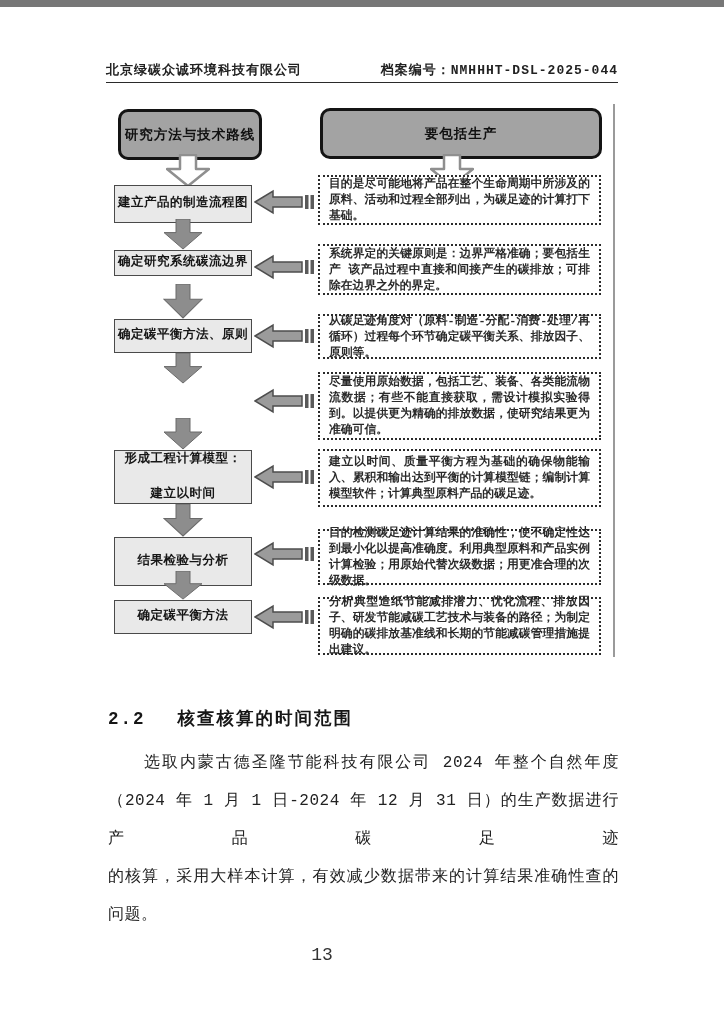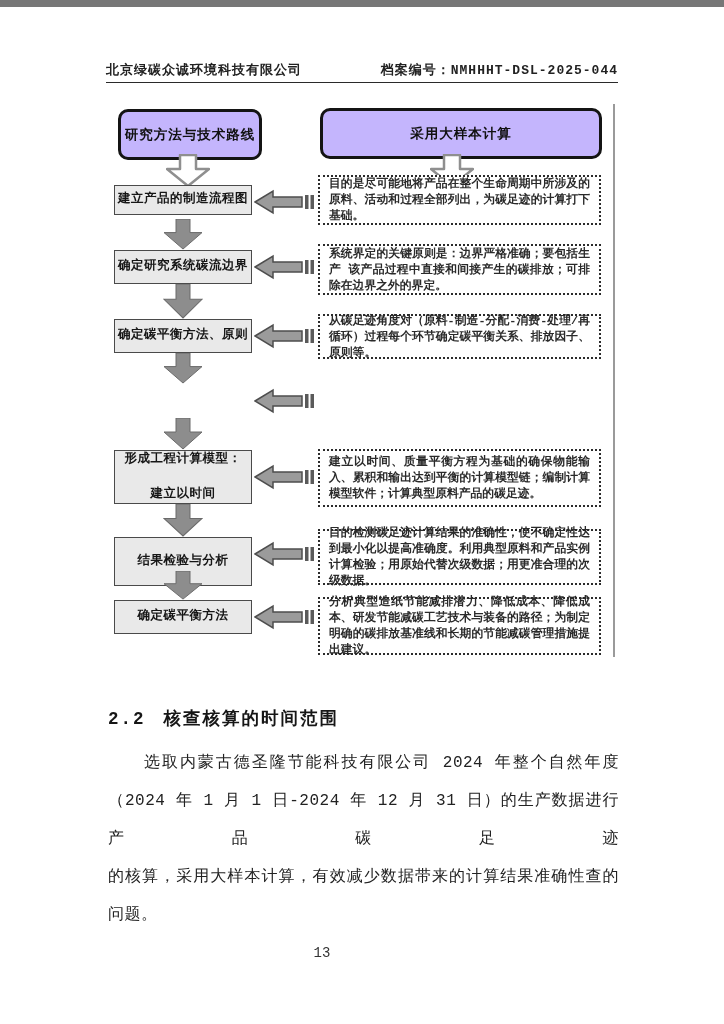--- a/index.html
+++ b/index.html
@@ -17,21 +17,21 @@
   .doc-header{
     position:absolute;left:106px;top:48px;width:512px;height:24px;
     display:flex;justify-content:space-between;align-items:flex-end;
     border-bottom:1.6px solid #2a2a2a;
     font-size:13px;font-weight:700;color:#222;
     padding-bottom:3px;letter-spacing:1px;
   }
   
   .figure{position:absolute;left:0;top:95px;width:724px;height:560px;}
   .hdr-box{
-    position:absolute;background:#c4b5fd;border:3px solid #141414;border-radius:10px;
+    position:absolute;background:#a3a3a3;border:3px solid #141414;border-radius:10px;
     display:flex;align-items:center;justify-content:center;
     font-size:13.5px;font-weight:700;letter-spacing:1px;color:#111;
   }
   .step-box{
     position:absolute;left:114px;width:138px;
     background:#e9e9e9;border:1.6px solid #4a4a4a;
     display:flex;flex-direction:column;align-items:center;justify-content:center;
     font-size:12.5px;font-weight:700;color:#161616;letter-spacing:0.5px;
     text-align:center;line-height:1.55;
     box-sizing:border-box;
@@ -47,70 +47,70 @@
   .arrow{position:absolute;}
   .arrow svg{display:block;width:100%;height:100%;}
   .v-line{position:absolute;left:613px;top:2px;width:2px;height:553px;background:#9a9a9a;}
   
   .caption{
     position:absolute;left:0;top:657px;width:724px;
     text-align:center;font-size:16px;color:#222;letter-spacing:2px;
   }
   .section-heading{
     position:absolute;left:108px;top:699px;width:512px;
-    display:flex;gap:18px;align-items:baseline;
+    display:flex;gap:32px;align-items:baseline;
     font-size:17.5px;font-weight:700;color:#161616;letter-spacing:2px;
   }
   .body-para{position:absolute;left:108px;top:737px;width:511px;}
   .para-line{
     font-size:16px;line-height:38px;color:#222;
     text-align:justify;text-align-last:justify;
     letter-spacing:0.5px;
   }
   .para-line.first{padding-left:36px;}
   .para-line.last{text-align-last:left;}
   .page-number{
     position:absolute;left:0;top:938px;width:644px;
-    text-align:center;font-size:14px;color:#333;
+    text-align:center;font-size:18px;color:#333;
   }
 </style>
 </head>
 <body>
 
 <div class="page">
 
   <div class="doc-header">
     <span>北京绿碳众诚环境科技有限公司</span>
     <span>档案编号：NMHHHT-DSL-2025-044</span>
   </div>
 
   <div class="figure">
 
     <div class="hdr-box" style="left:118px;top:7px;width:138px;height:45px;">
       <span>研究方法与技术路线</span>
     </div>
     <div class="hdr-box" style="left:320px;top:6px;width:276px;height:45px;">
-      <span>采用大样本计算</span>
+      <span>要包括生产</span>
     </div>
 
     <div class="arrow" style="left:166px;top:52px;width:44px;height:33px;">
       <svg viewBox="0 0 44 33" preserveAspectRatio="none">
           <polygon points="14,1 30,1 30,15 43,15 22,32 1,15 14,15" fill="#ffffff" stroke="#8f8f8f" stroke-width="2.5" stroke-linejoin="round"></polygon>
         </svg>
     </div>
     <div class="arrow" style="left:430px;top:52px;width:44px;height:33px;">
       <svg viewBox="0 0 44 33" preserveAspectRatio="none">
           <polygon points="14,1 30,1 30,15 43,15 22,32 1,15 14,15" fill="#ffffff" stroke="#8f8f8f" stroke-width="2.5" stroke-linejoin="round"></polygon>
         </svg>
     </div>
 
-    <div class="step-box" style="top:83px;height:30px;">
+    <div class="step-box" style="top:83px;height:38px;">
       <span>建立产品的制造流程图</span>
     </div>
-    <div class="step-box" style="top:148px;height:34px;text-align:center;">
+    <div class="step-box" style="top:148px;height:26px;text-align:center;">
       <span>确定研究系统碳流边界</span>
     </div>
     <div class="step-box" style="top:217px;height:34px;">
       <span>确定碳平衡方法、原则</span>
     </div>
     <div class="step-box" style="top:348px;height:54px;gap:16px;">
       <span>形成工程计算模型：</span>
       <span>建立以时间</span>
     </div>
     <div class="step-box" style="top:435px;height:49px;">
@@ -203,28 +203,31 @@
 
     <div class="req-box" style="top:73px;height:50px;">
       <span>目的是尽可能地将产品在整个生命周期中所涉及的原料、活动和过程全部列出，为碳足迹的计算打下基础。</span>
     </div>
     <div class="req-box" style="top:142px;height:51px;">
       <span>系统界定的关键原则是：边界严格准确；要包括生产 该产品过程中直接和间接产生的碳排放；可排除在边界之外的界定。</span>
     </div>
     <div class="req-box" style="top:212px;height:45px;">
       <span>从碳足迹角度对（原料-制造-分配-消费-处理/再循环）过程每个环节确定碳平衡关系、排放因子、原则等。</span>
     </div>
+    <div class="req-box" style="top:270px;height:68px;">
+      <span>尽量使用原始数据，包括工艺、装备、各类能流物流数据；有些不能直接获取，需设计模拟实验得到。以提供更为精确的排放数据，使研究结果更为准确可信。</span>
+    </div>
     <div class="req-box" style="top:427px;height:56px;">
       <span>目的检测碳足迹计算结果的准确性，使不确定性达到最小化以提高准确度。利用典型原料和产品实例计算检验；用原始代替次级数据；用更准合理的次级数据。</span>
     </div>
     <div class="req-box" style="top:347px;height:58px;">
       <span>建立以时间、质量平衡方程为基础的确保物能输入、累积和输出达到平衡的计算模型链；编制计算模型软件；计算典型原料产品的碳足迹。</span>
     </div>
     <div class="req-box" style="top:495px;height:58px;">
-      <span>分析典型造纸节能减排潜力、降低成本、降低成本、研发节能减碳工艺技术与装备的路径；为制定明确的碳排放基准线和长期的节能减碳管理措施提出建议。</span>
+      <span>分析典型造纸节能减排潜力、优化流程、排放因子、研发节能减碳工艺技术与装备的路径；为制定明确的碳排放基准线和长期的节能减碳管理措施提出建议。</span>
     </div>
 
     <div class="v-line"></div>
   </div>
 
 
   <div class="section-heading">
     <span>2.2</span>
     <span>核查核算的时间范围</span>
   </div>

